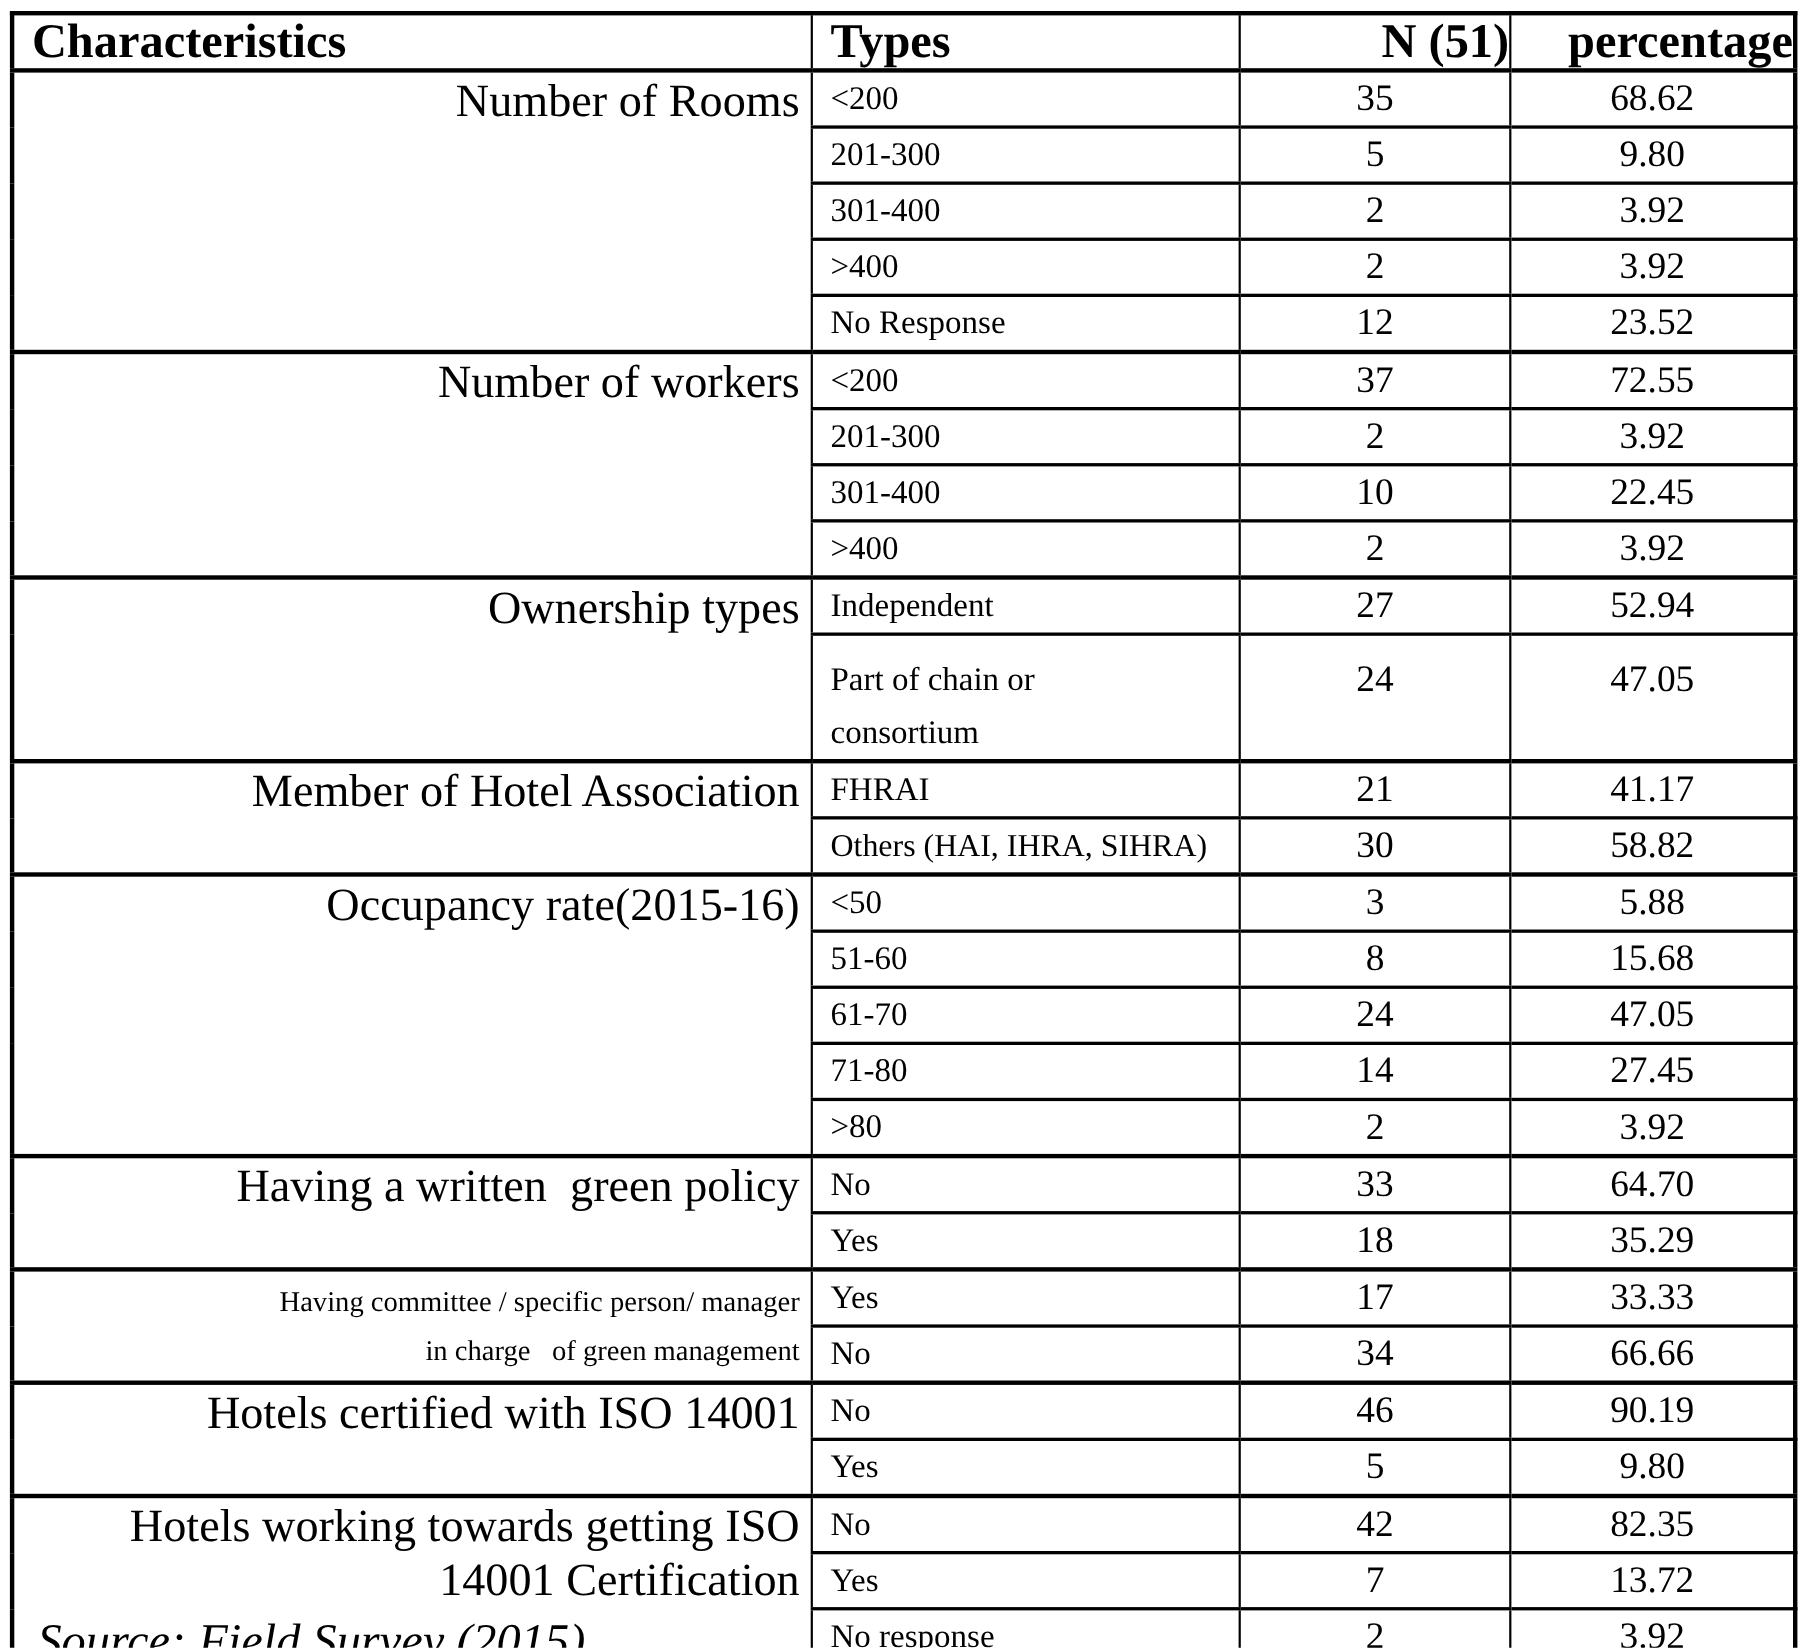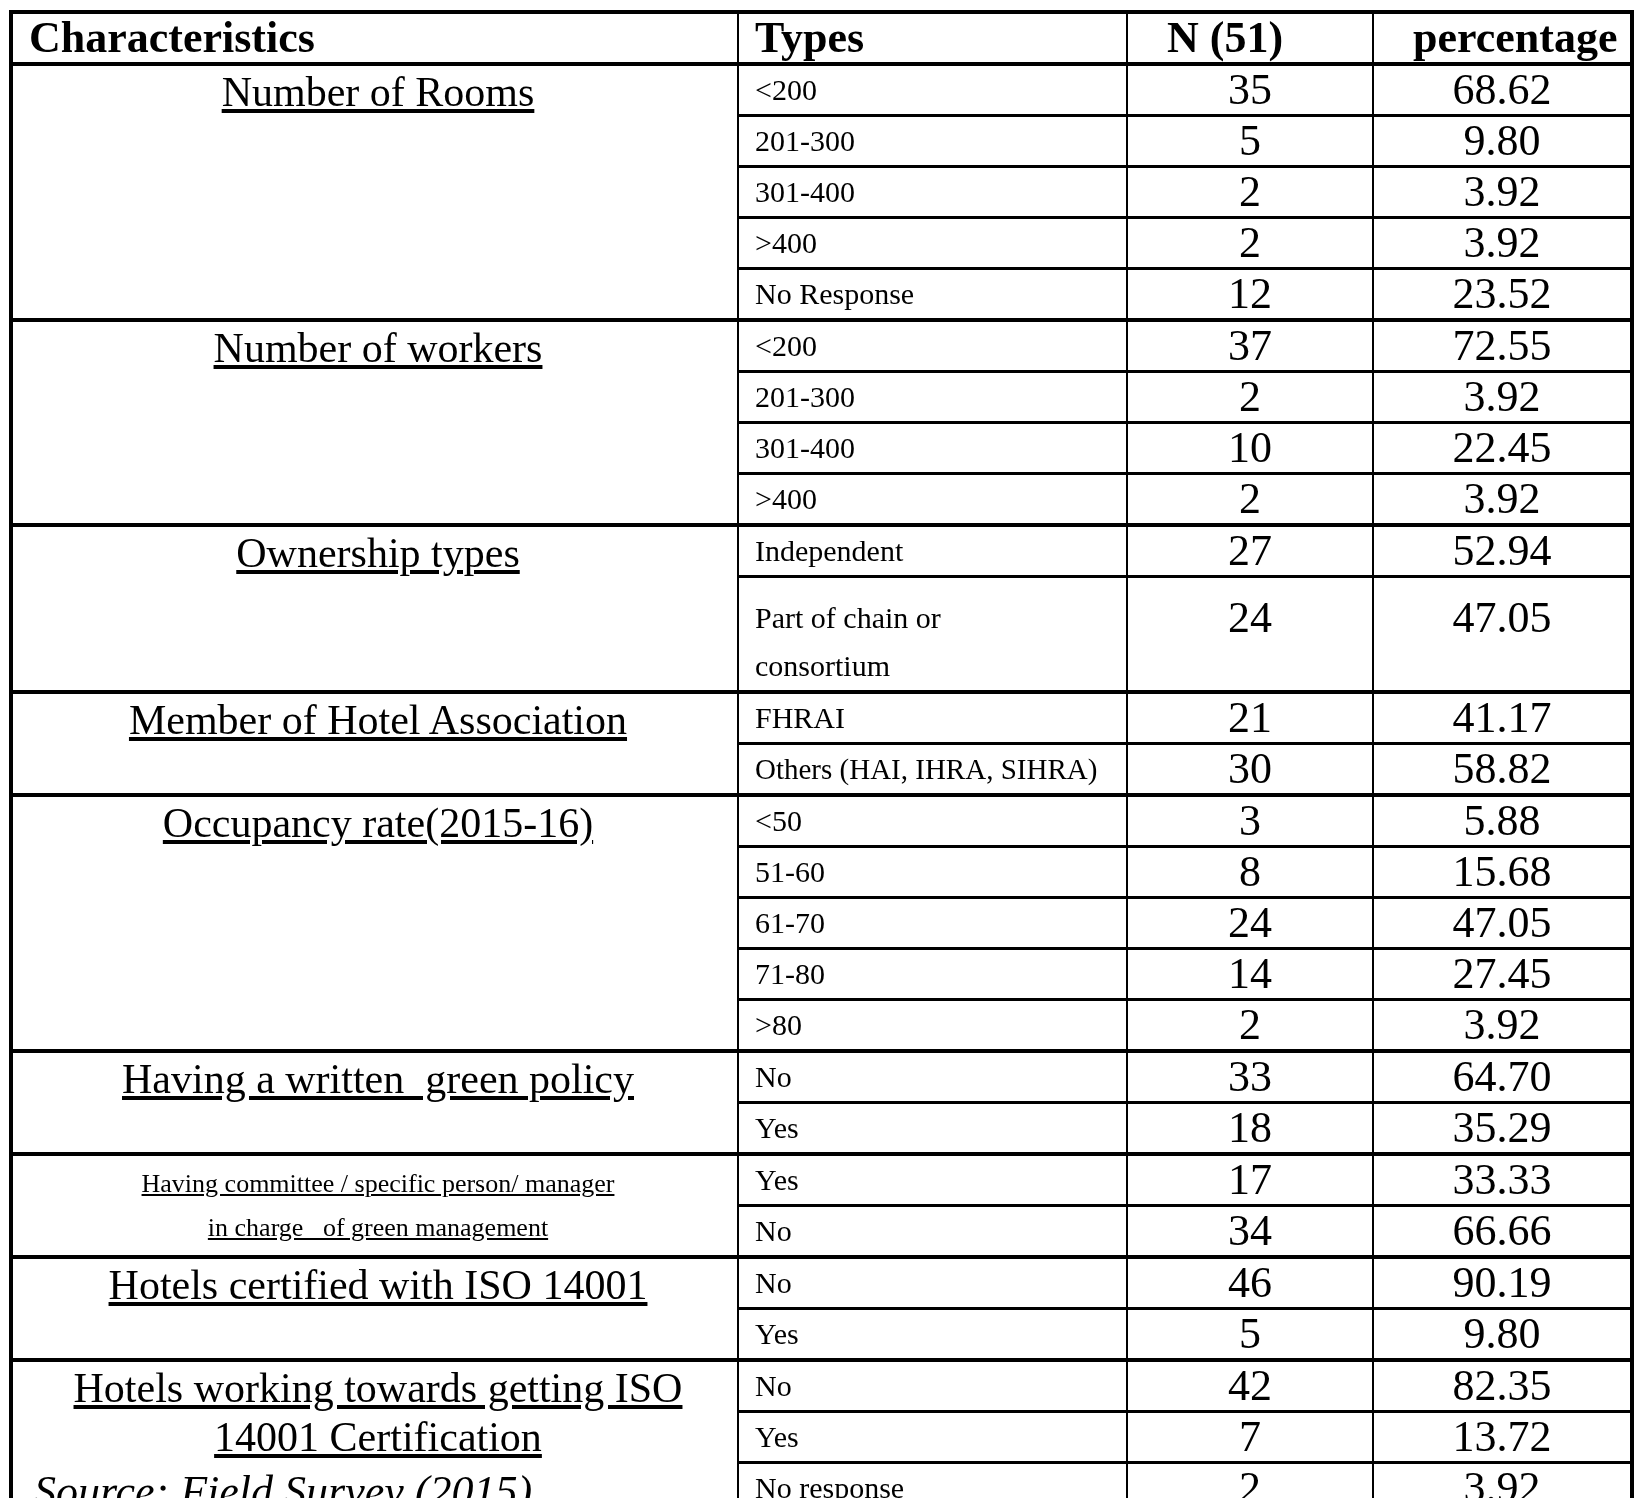--- a/index.html
+++ b/index.html
@@ -35,53 +35,52 @@
     border-bottom: 3px solid #000;
     padding: 0;
     overflow: hidden;
   }
 
   thead th {
     border-bottom: 4px solid #000;
     font-weight: bold;
     font-size: 44px;
     line-height: 48px;
-    text-align: left;
+    text-align: right;
     vertical-align: middle;
     padding-left: 39px;
   }
   thead th.left { text-align: left; padding-left: 16px; }
 
   tr.group-start > td { border-top: 4px solid #000; }
 
   td.char {
     vertical-align: top;
-    text-align: center;
+    text-align: right;
     padding: 2px 10px 0 16px;
     font-size: 42px;
     line-height: 49px;
     white-space: pre-wrap;
-    text-decoration: underline;
   }
   td.char.small { font-size: 26px; line-height: 44px; padding-top: 6px; }
 
   td.type {
     text-align: left;
     vertical-align: middle;
     padding: 0 8px 0 16px;
     font-size: 30px;
     line-height: 48px;
     white-space: pre-wrap;
   }
   td.type.small { font-size: 29px; }
 
   td.num {
     text-align: center;
     vertical-align: middle;
-    font-size: 44px;
+    font-size: 34px;
     line-height: 48px;
   }
 
   tr.tall > td.type, tr.tall > td.num { vertical-align: top; padding-top: 16px; }
 
   .source-note {
     position: absolute;
     left: 34px; top: 1466px;
     font-style: italic;
     font-size: 44px;

